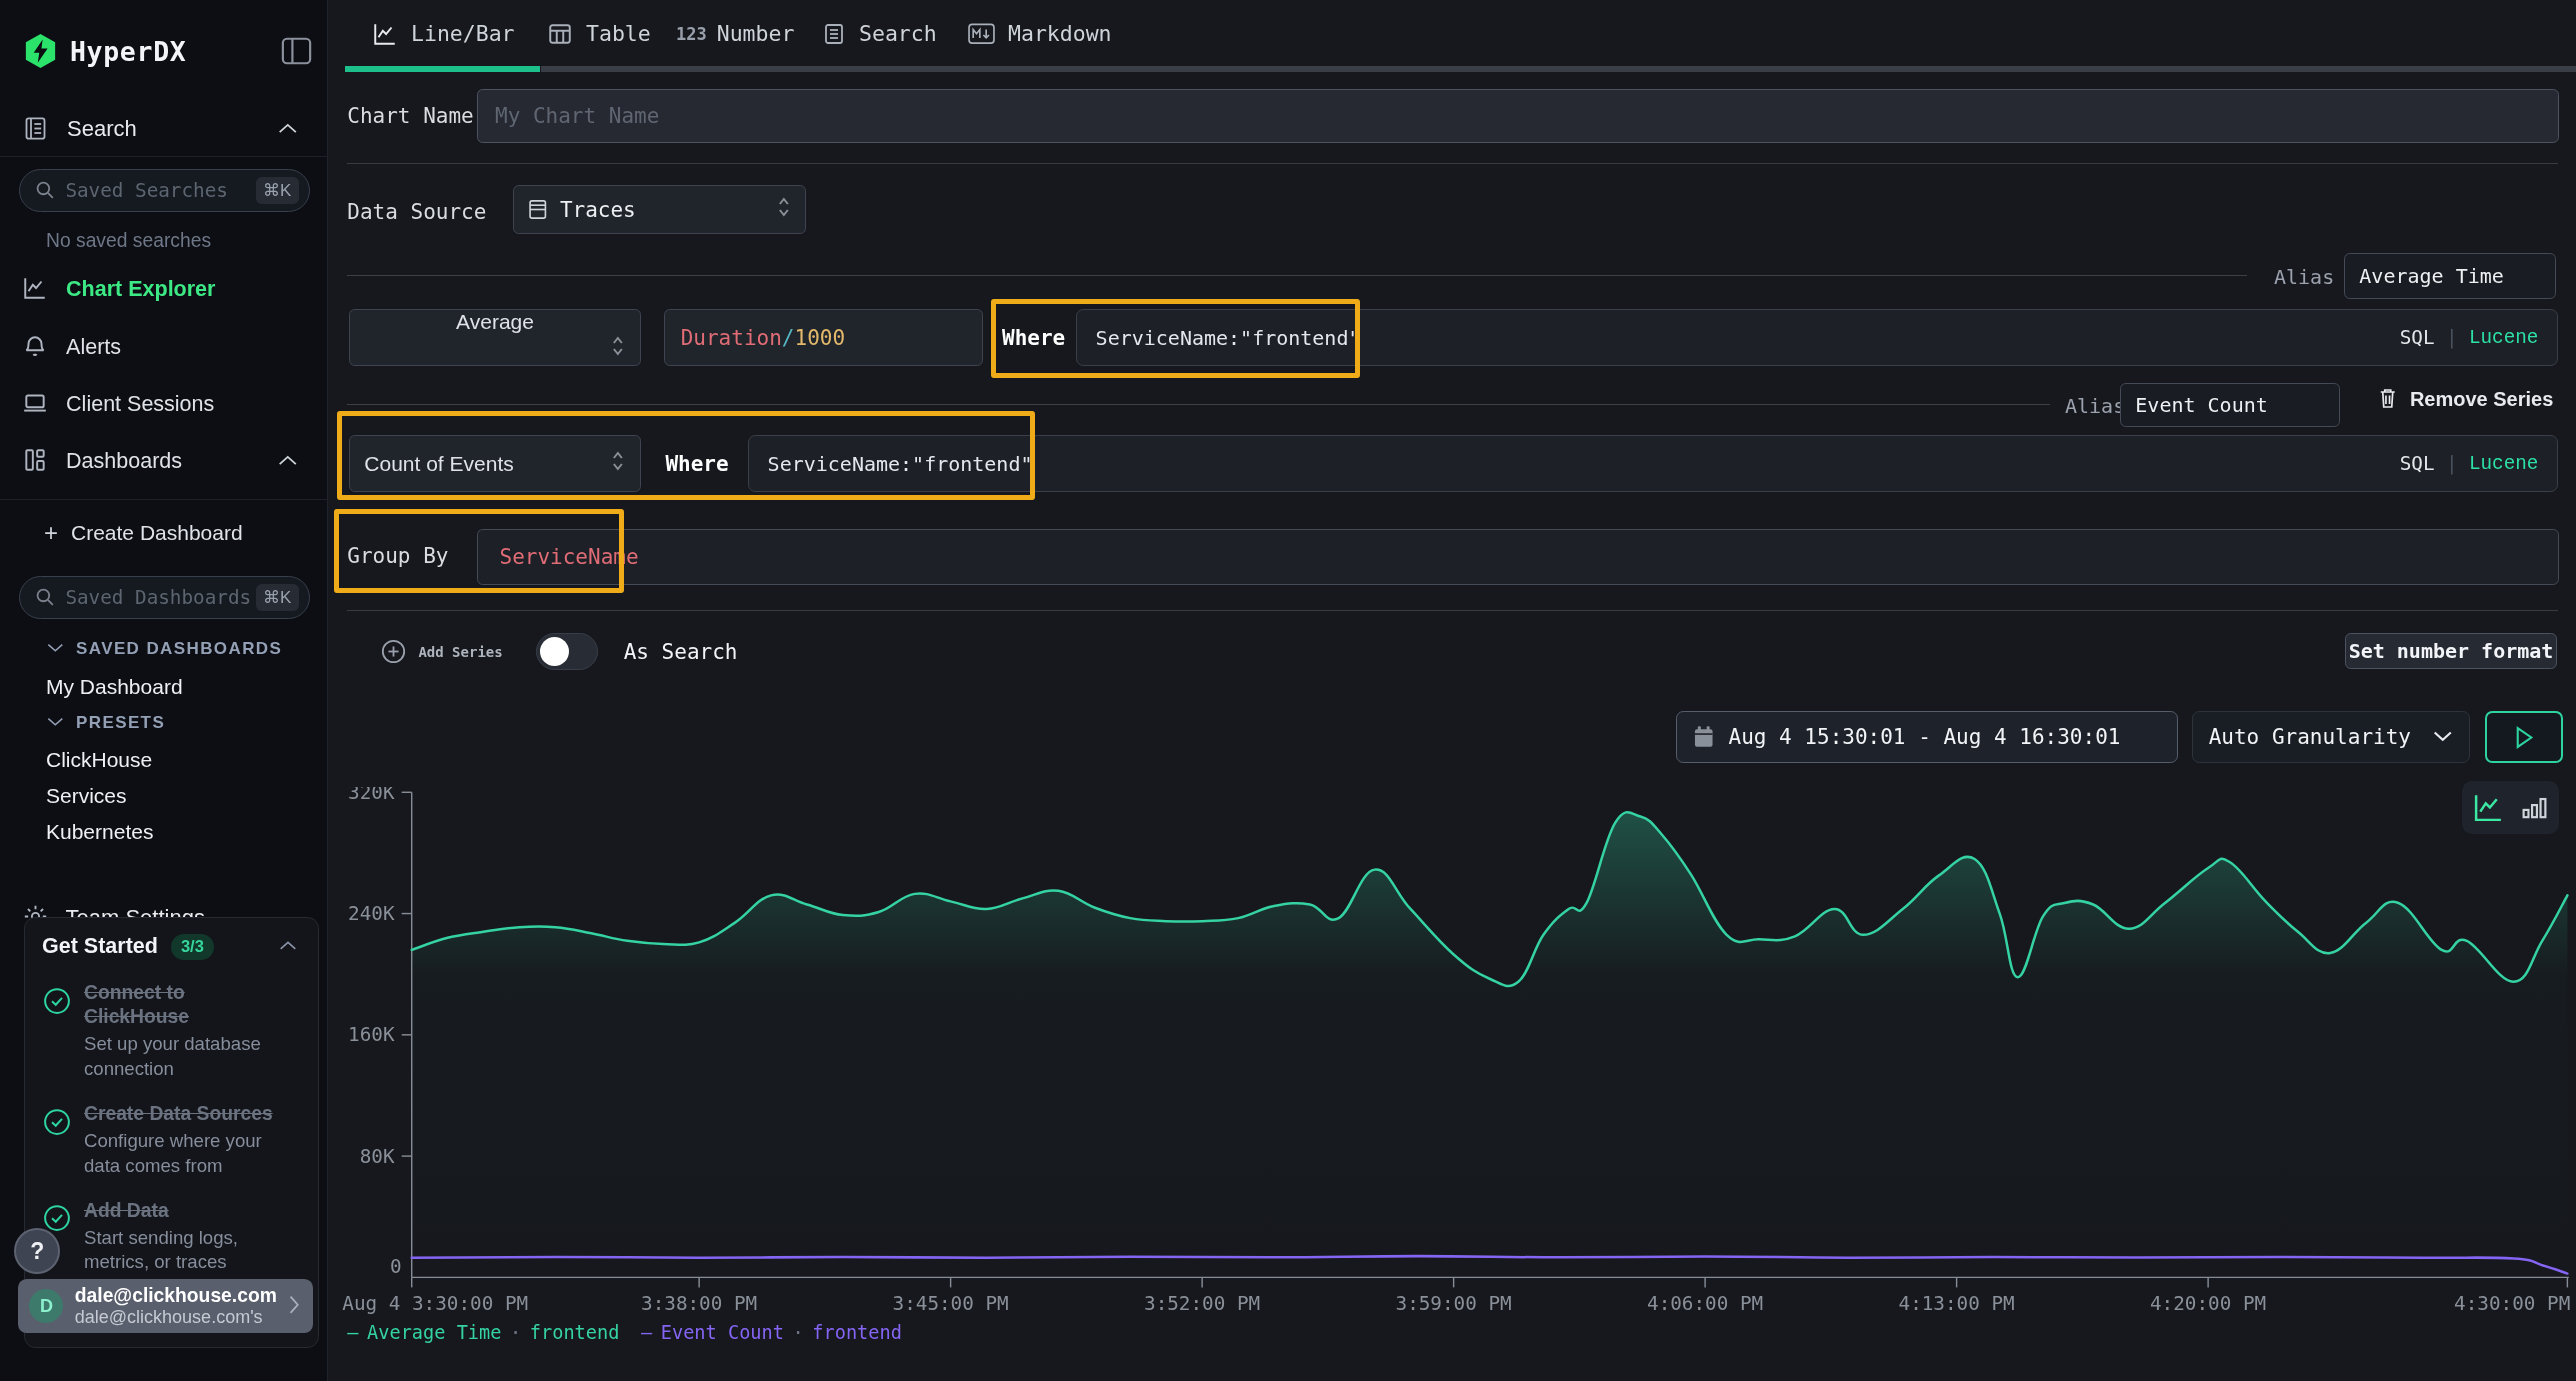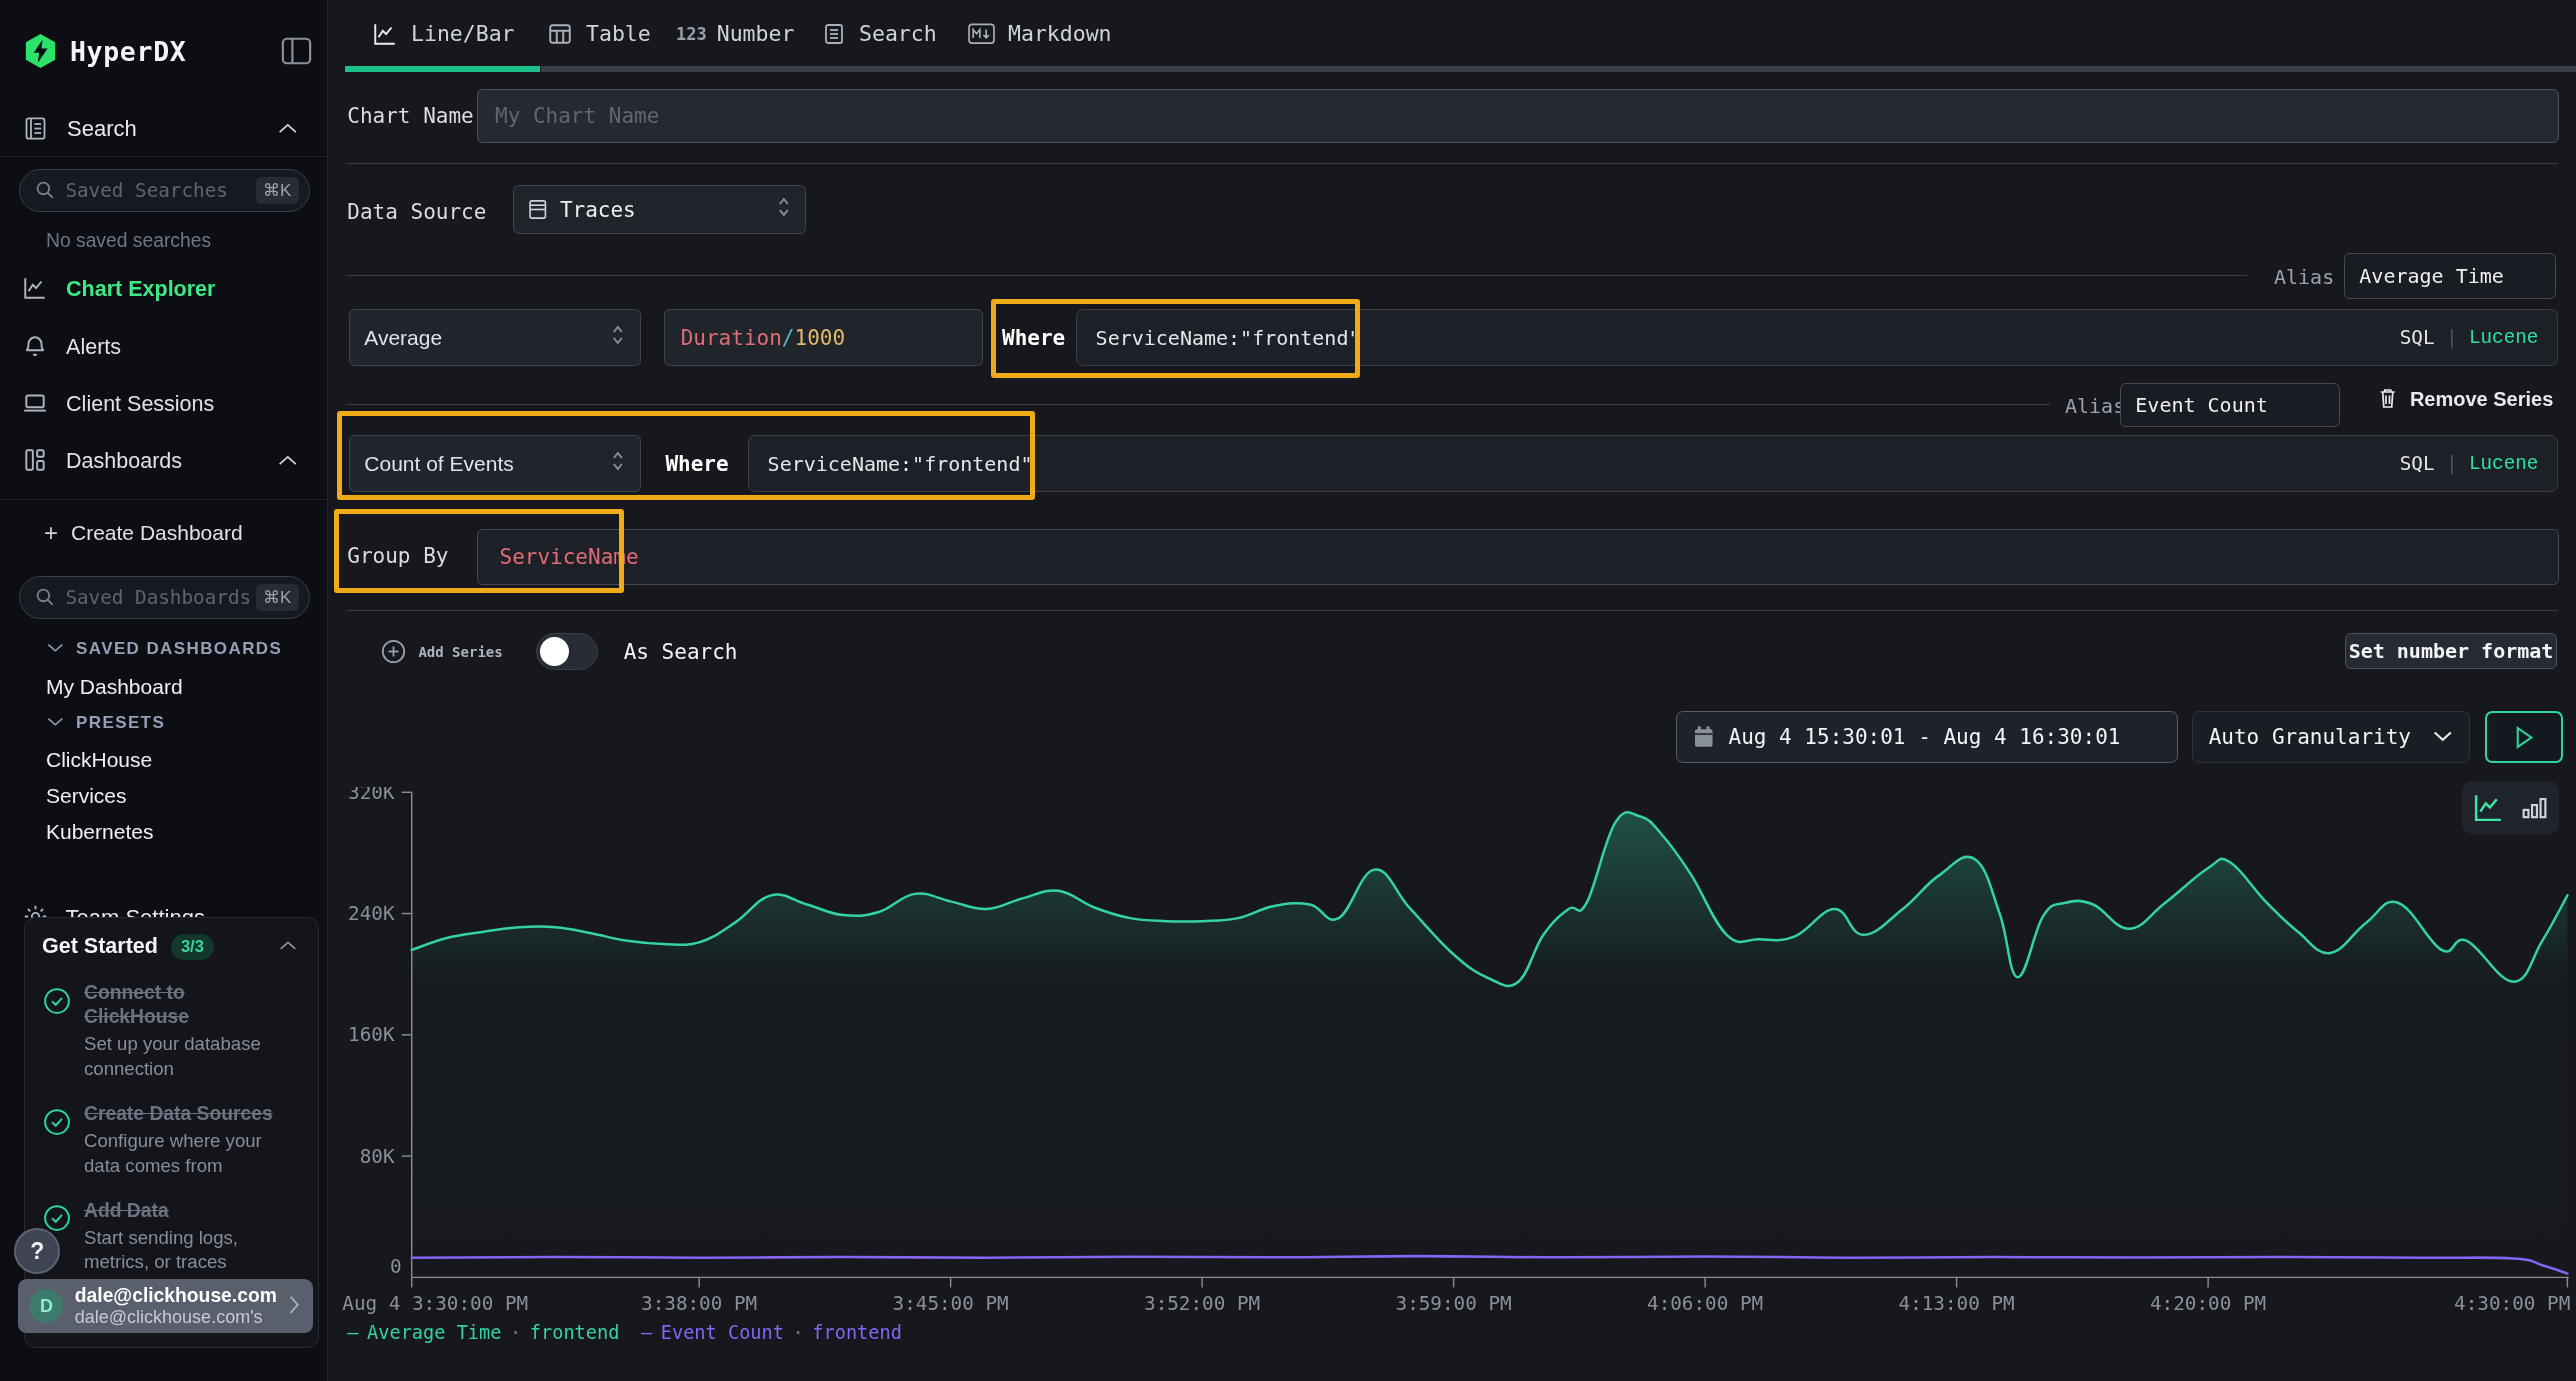--- a/index.html
+++ b/index.html
@@ -66,21 +66,21 @@
   .ph{color:#5f6671;}
   #chart-name-label{left:19.3px;top:104px;}
   #chart-name-input{left:149px;top:89px;width:2082px;height:54px;padding:0 17px;font-family:"DejaVu Sans Mono",monospace;font-size:21px;}
   .divider{left:19.3px;width:2211px;height:1.4px;background:#363b44;}
   #ds-label{left:19.3px;top:200px;}
   #ds-select{left:185px;top:185px;width:293px;height:49px;padding:0 13px;font-family:"DejaVu Sans Mono",monospace;font-size:21px;color:#eef0f3;}
   .updown{margin-left:auto;}
   .alias-line{height:1.4px;background:#3a3f48;top:275px;}
   .alias-label{font-family:"DejaVu Sans Mono",monospace;font-size:20px;color:#9ba2ae;}
   .alias-input{background:#191c22;border:1.4px solid #444a56;border-radius:5.7px;display:flex;align-items:center;padding:0 14.3px;font-family:"DejaVu Sans Mono",monospace;font-size:20px;color:#eef0f3;}
-  #agg1{left:21px;top:309px;width:292px;height:57px;padding:0 14.3px;font-size:21px;color:#dfe3e9;}
+  #agg1{left:21px;top:309px;width:292px;height:57px;padding:0 14.3px;font-size:21px;color:#dfe3e9;flex-direction:column;}
   #field1{left:336px;top:309px;width:319px;height:57px;padding:0 15.7px;font-family:"DejaVu Sans Mono",monospace;font-size:21px;background:#20242b;border:1.4px solid #3f4450;border-radius:5.7px;display:flex;align-items:center;}
   .where-lbl{font-family:"DejaVu Sans Mono",monospace;font-size:21px;font-weight:bold;color:#ffffff;}
   #where1-box{left:748px;top:309px;width:1482px;height:57px;padding:0 18.6px;}
   .where-text{font-family:"DejaVu Sans Mono",monospace;font-size:20px;color:#e4e8ee;}
   .sql-lucene{margin-left:auto;font-family:"DejaVu Sans Mono",monospace;font-size:19.3px;display:flex;gap:11.4px;align-items:center;}
   .sql-lucene .sql{color:#e5e7eb;cursor:pointer;}
   .sql-lucene .pipe{color:#4b515c;}
   .sql-lucene .lucene{color:#2de0a5;cursor:pointer;font-family:Liberation Mono, monospace;}
   #agg2{left:21px;top:435px;width:292px;height:57px;padding:0 14.3px;font-size:21px;color:#dfe3e9;}
   #where2-box{left:420px;top:435px;width:1810px;height:57px;padding:0 18.6px;}

